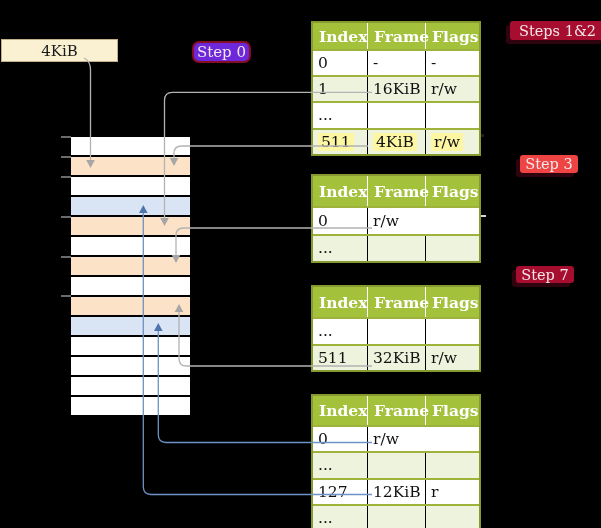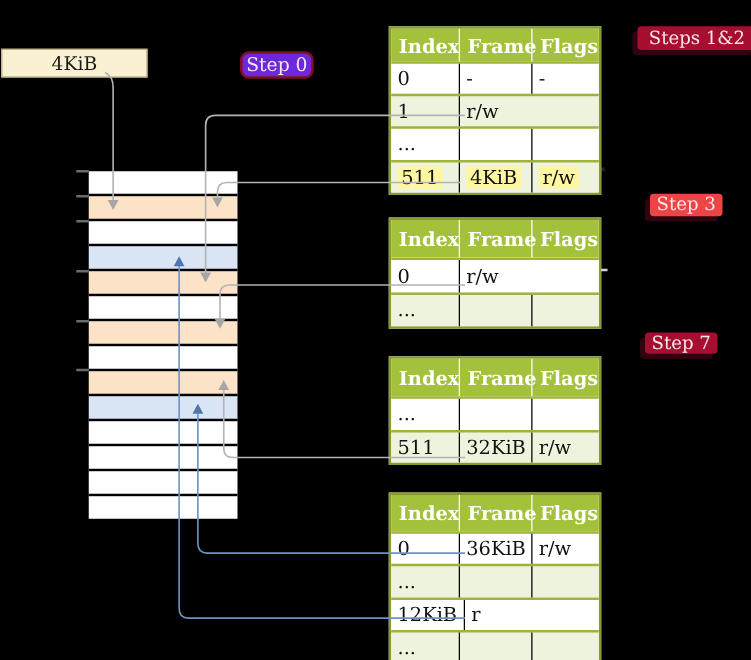--- a/index.html
+++ b/index.html
@@ -100,20 +100,21 @@
           <div class="th" style="width: 58px;">Frame</div>
           <div class="th" style="width: 54px;">Flags</div>
         </div>
         <div class="trow" style="height: 26.2px;">
           <div class="td" style="width: 54px;">0</div>
           <div class="td" style="width: 58px;">-</div>
           <div class="td" style="width: 54px;">-</div>
         </div>
         <div class="trow shaded" style="height: 26.2px;">
           <div class="td" style="width: 54px;">1</div>
+          <div class="td" style="width: 58px;">16KiB</div>
           <div class="td" style="width: 54px;">r/w</div>
         </div>
         <div class="trow" style="height: 26.2px;">
           <div class="td" style="width: 54px;">...</div>
           <div class="td" style="width: 58px;"></div>
           <div class="td" style="width: 54px;"></div>
         </div>
         <div class="trow shaded" style="height: 26.2px;">
           <div class="td" style="width: 54px;">
             <span class="hl">511</span>
@@ -160,29 +161,29 @@
         </div>
       </div>
       <div class="ptable" style="top: 394px;">
         <div class="thead" style="height: 29px;">
           <div class="th" style="width: 54px;">Index</div>
           <div class="th" style="width: 58px;">Frame</div>
           <div class="th" style="width: 54px;">Flags</div>
         </div>
         <div class="trow" style="height: 26.25px;">
           <div class="td" style="width: 54px;">0</div>
-          <div class="td" style="width: 58px;">36KiB</div>
           <div class="td" style="width: 54px;">r/w</div>
         </div>
         <div class="trow shaded" style="height: 26.25px;">
           <div class="td" style="width: 54px;">...</div>
           <div class="td" style="width: 58px;"></div>
           <div class="td" style="width: 54px;"></div>
         </div>
         <div class="trow" style="height: 26.25px;">
+          <div class="td" style="width: 54px;">127</div>
           <div class="td" style="width: 58px;">12KiB</div>
           <div class="td" style="width: 54px;">r</div>
         </div>
         <div class="trow shaded" style="height: 26.25px;">
           <div class="td" style="width: 54px;">...</div>
           <div class="td" style="width: 58px;"></div>
           <div class="td" style="width: 54px;"></div>
         </div>
       </div>
     </div>

